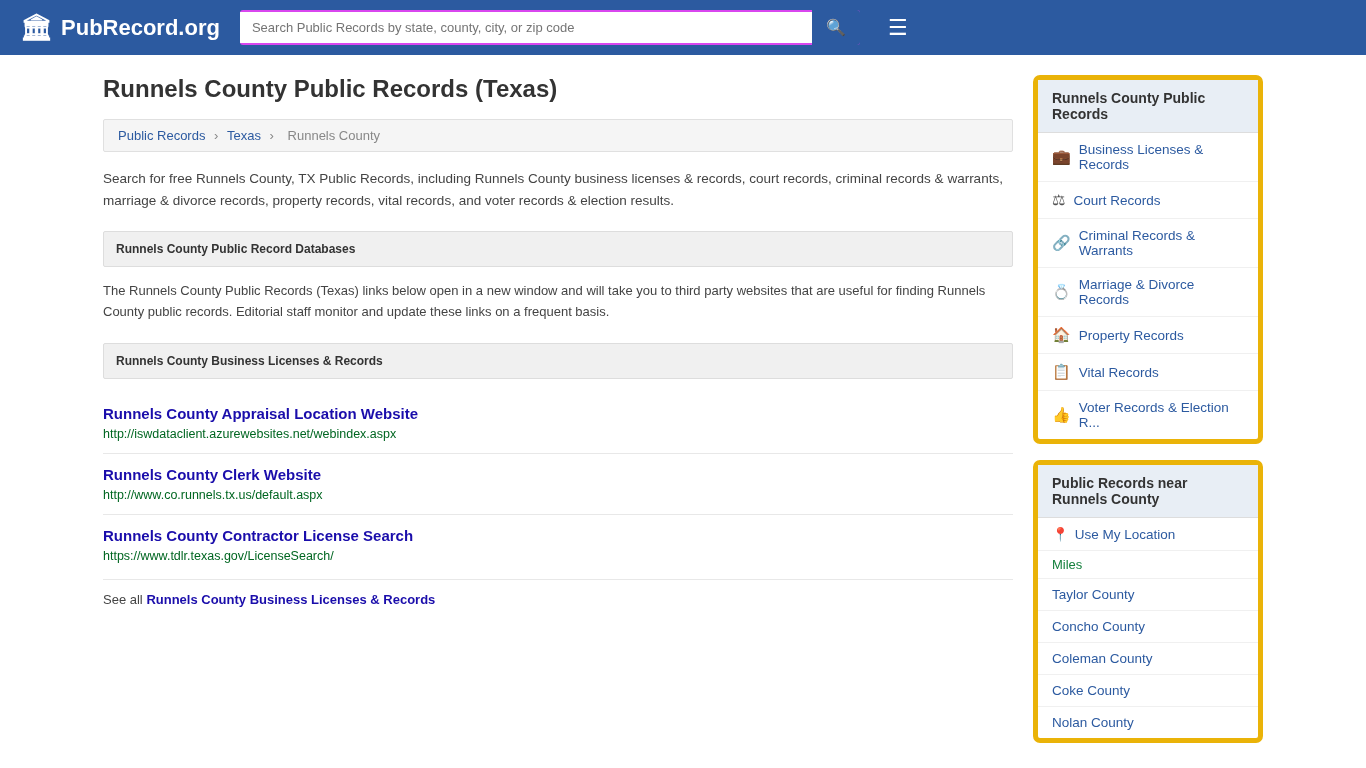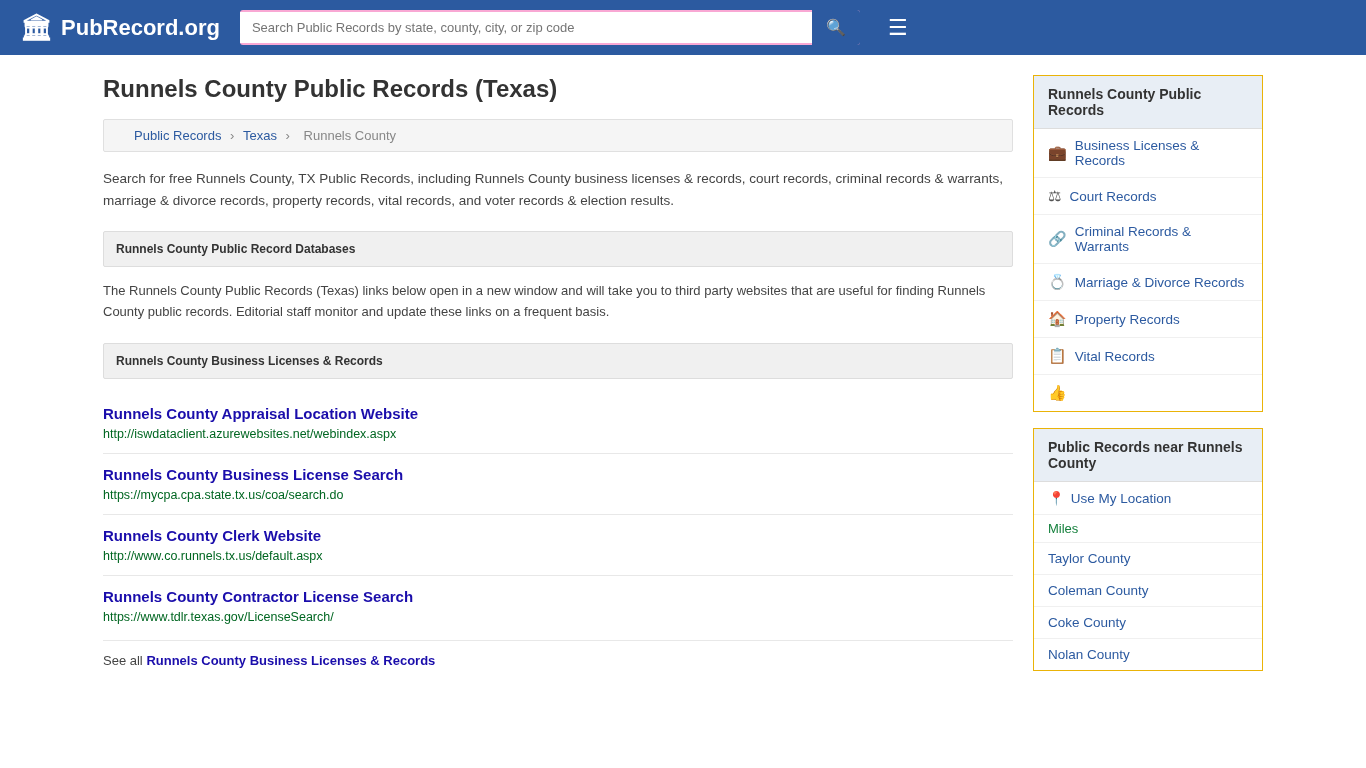--- a/index.html
+++ b/index.html
@@ -23,21 +23,21 @@
       text-decoration: none;
       white-space: nowrap;
     }
     .logo-icon {
       font-size: 26px;
     }
     .search-bar {
       flex: 1;
       display: flex;
       align-items: center;
-      background: #f9a8d4;
+      background: #d946ef;
       border-radius: 3px;
       overflow: hidden;
       max-width: 620px;
     }
     .search-bar input {
       flex: 1;
       border: none;
       outline: none;
       padding: 8px 12px;
       font-size: 13px;
@@ -74,21 +74,21 @@
     }
     .page-title {
       font-size: 24px;
       font-weight: bold;
       color: #333;
       margin-bottom: 16px;
     }
     .breadcrumb {
       background: #f5f5f5;
       border: 1px solid #e0e0e0;
-      padding: 8px 30px;
+      padding: 8px 14px;
       font-size: 13px;
       color: #555;
       margin-bottom: 16px;
       border-radius: 2px;
     }
     .breadcrumb a {
       color: #2c5aa0;
       text-decoration: none;
     }
     .breadcrumb span { color: #888; margin: 0 5px; }
@@ -150,23 +150,23 @@
       text-decoration: none;
     }
 
     
     .sidebar {
       width: 230px;
       flex-shrink: 0;
     }
     .sidebar-section {
       background: #fff;
-      border: 1px solid #eab308;
+      border: 5px solid #eab308;
       margin-bottom: 16px;
-      border-radius: 0;
+      border-radius: 7px;
     }
     .sidebar-header {
       background: #e8eef5;
       padding: 10px 14px;
       font-size: 14px;
       font-weight: bold;
       color: #333;
       border-bottom: 1px solid #ddd;
     }
     .sidebar-item {
@@ -248,24 +248,20 @@
     <p class="db-text">The Runnels County Public Records (Texas) links below open in a new window and will take you to third party websites that are useful for finding Runnels County public records. Editorial staff monitor and update these links on a frequent basis.</p>
 
     <div class="section-header">Runnels County Business Licenses &amp; Records</div>
 
     <div>
       <div class="record-link">
         <a class="title" href="#">Runnels County Appraisal Location Website</a>
         <a class="url" href="#">http://iswdataclient.azurewebsites.net/webindex.aspx</a>
       </div>
       <div class="record-link">
-        <a class="title" href="#">Runnels County Business License Search</a>
-        <a class="url" href="#">https://mycpa.cpa.state.tx.us/coa/search.do</a>
-      </div>
-      <div class="record-link">
         <a class="title" href="#">Runnels County Clerk Website</a>
         <a class="url" href="#">http://www.co.runnels.tx.us/default.aspx</a>
       </div>
       <div class="record-link">
         <a class="title" href="#">Runnels County Contractor License Search</a>
         <a class="url" href="#">https://www.tdlr.texas.gov/LicenseSearch/</a>
       </div>
     </div>
 
     <div class="see-all">
@@ -298,35 +294,37 @@
       <div class="sidebar-item">
         <span class="sidebar-icon">🏠</span>
         <span>Property Records</span>
       </div>
       <div class="sidebar-item">
         <span class="sidebar-icon">📋</span>
         <span>Vital Records</span>
       </div>
       <div class="sidebar-item">
         <span class="sidebar-icon">👍</span>
+        <span>Voter Records &amp; Election R...</span>
       </div>
     </div>
 
     <div class="sidebar-section">
       <div class="sidebar-header">Public Records near Runnels County</div>
 
       <div class="nearby-item location">
         <span>📍</span>
         <span>Use My Location</span>
       </div>
 
       <div class="miles-input">
         <span>Miles</span>
       </div>
 
       <a class="nearby-item" href="#">Taylor County</a>
+      <a class="nearby-item" href="#">Concho County</a>
       <a class="nearby-item" href="#">Coleman County</a>
       <a class="nearby-item" href="#">Coke County</a>
       <a class="nearby-item" href="#">Nolan County</a>
     </div>
 
   </aside>
 </div>
 
 </body></html>

